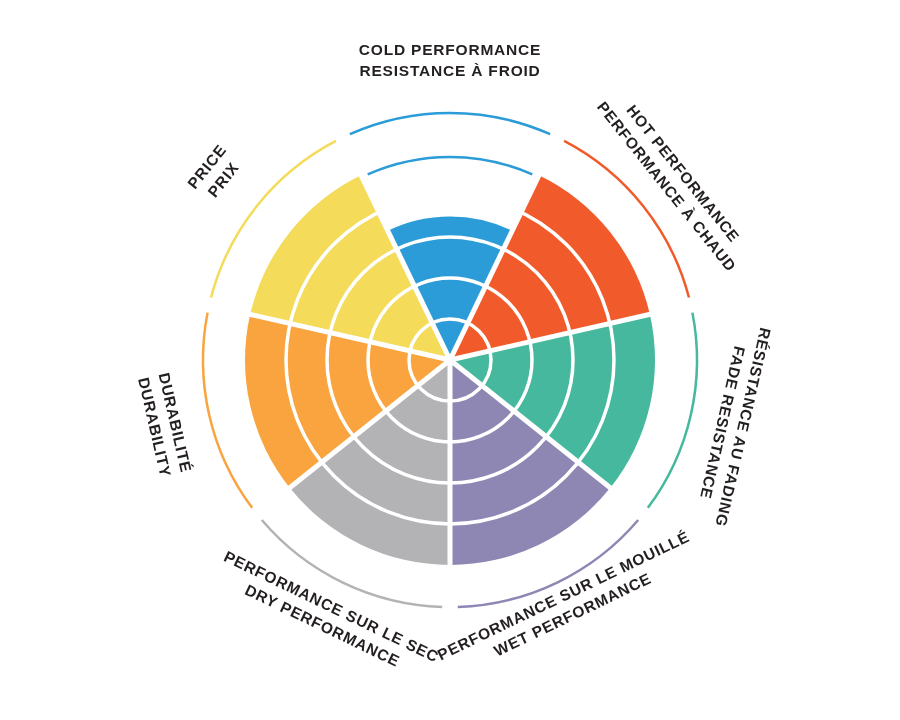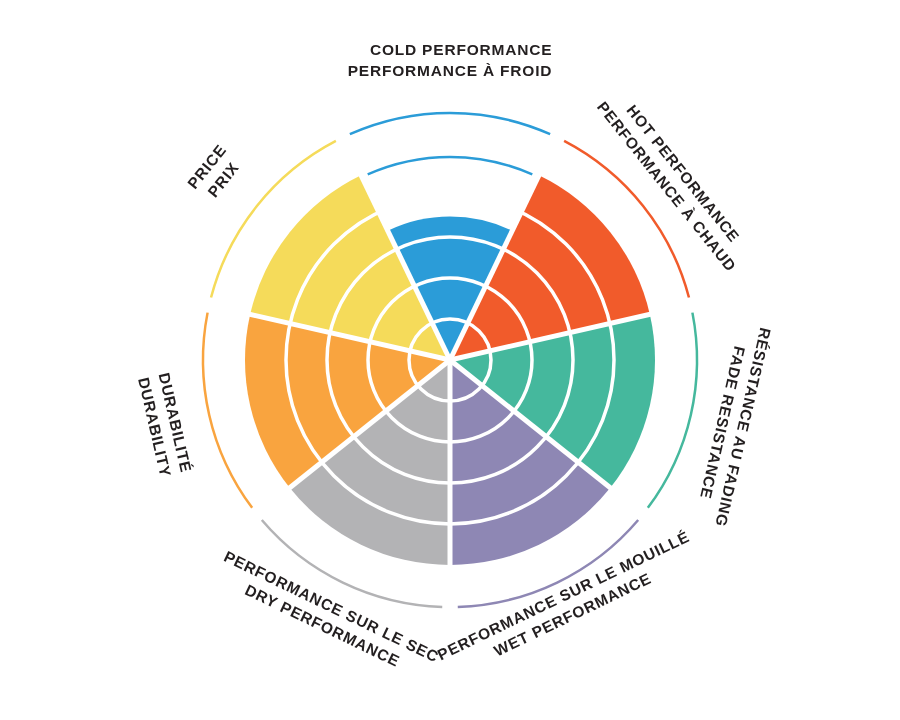--- a/index.html
+++ b/index.html
@@ -65,23 +65,23 @@
       <path d="M 367.71 174.43 A 203 203 0 0 1 532.29 174.43" fill="none" stroke="#2B9CD8" stroke-width="2.5"></path>
       <path d="M 349.87 134.20 A 247 247 0 0 1 550.13 134.20" fill="none" stroke="#2B9CD8" stroke-width="2.5"></path>
       <path d="M 564.11 140.94 A 247 247 0 0 1 688.96 297.50" fill="none" stroke="#F15B2B" stroke-width="2.5"></path>
       <path d="M 692.41 312.63 A 247 247 0 0 1 647.85 507.86" fill="none" stroke="#45B89D" stroke-width="2.5"></path>
       <path d="M 638.18 519.99 A 247 247 0 0 1 457.76 606.88" fill="none" stroke="#8E87B4" stroke-width="2.5"></path>
       <path d="M 442.24 606.88 A 247 247 0 0 1 261.82 519.99" fill="none" stroke="#B3B3B5" stroke-width="2.5"></path>
       <path d="M 252.15 507.86 A 247 247 0 0 1 207.59 312.63" fill="none" stroke="#F9A43F" stroke-width="2.5"></path>
       <path d="M 211.04 297.50 A 247 247 0 0 1 335.89 140.94" fill="none" stroke="#F5DB5A" stroke-width="2.5"></path>
     </svg>
   <div class="labels-layer">
-      <div class="sector-label" style="left: 450px; top: 60px; transform: translate(-50%, -50%) rotate(0deg); text-align: right;">
+      <div class="sector-label" style="left: 450px; top: 60px; transform: translate(-50%, -50%) rotate(0deg);">
         <div>COLD PERFORMANCE</div>
-        <div>PERFORMANCE À FROID</div>
+        <div>RESISTANCE À FROID</div>
       </div>
       <div class="sector-label" style="left: 675.167px; top: 180.435px; transform: translate(-50%, -50%) rotate(51.4deg);">
         <div>HOT PERFORMANCE</div>
         <div>PERFORMANCE À CHAUD</div>
       </div>
       <div class="sector-label" style="left: 732.729px; top: 424.531px; transform: translate(-50%, -50%) rotate(102.9deg);">
         <div>RÉSISTANCE AU FADING</div>
         <div>FADE RESISTANCE</div>
       </div>
       <div class="sector-label" style="left: 568.016px; top: 605.064px; transform: translate(-50%, -50%) rotate(-25.7deg);">

